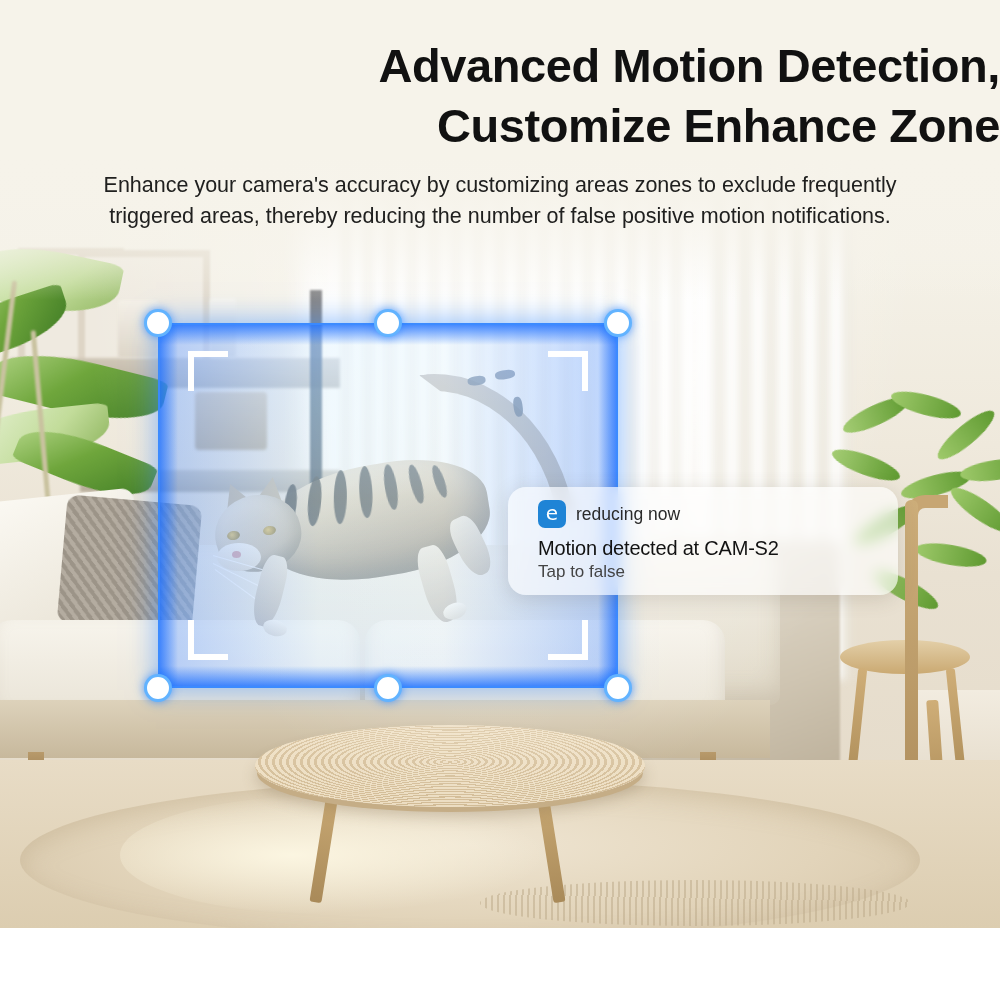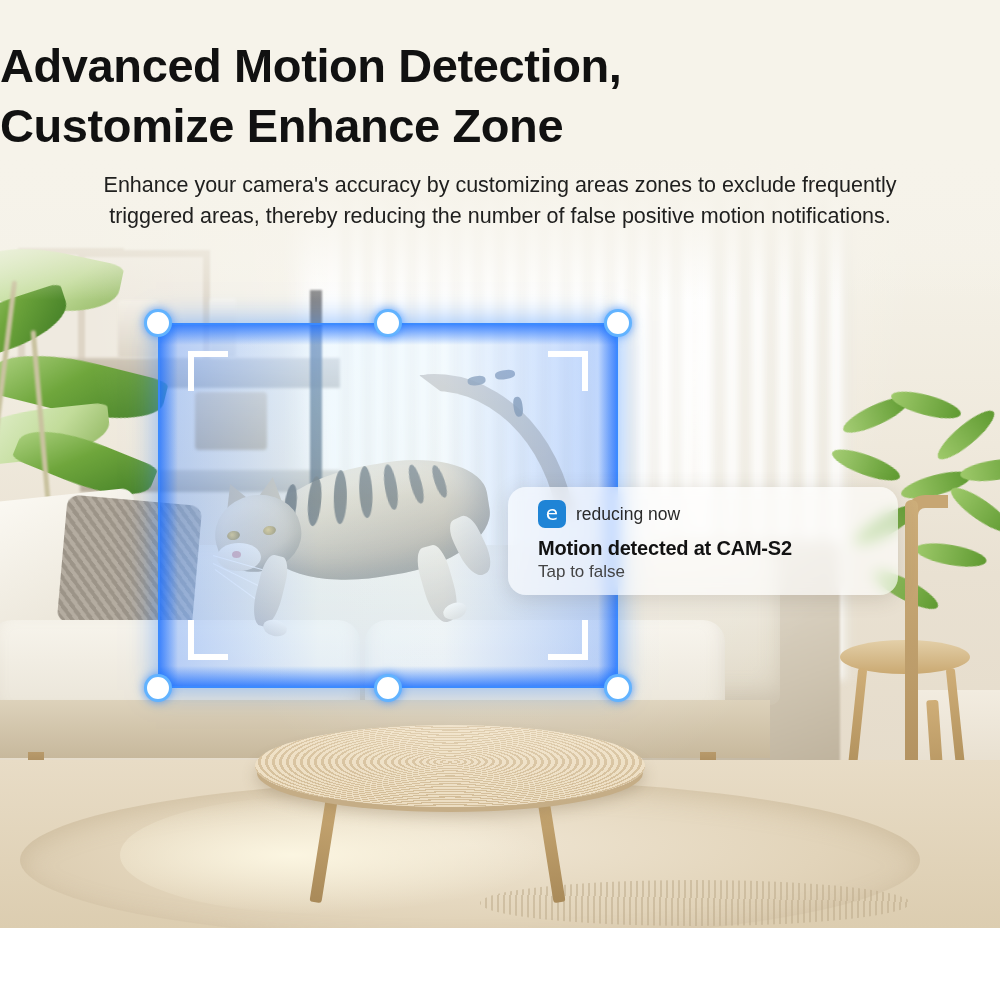--- a/index.html
+++ b/index.html
@@ -357,21 +357,21 @@
     border: 6px solid #ffffff;
   }
   .bracket.tl { left:30px;  top:28px;  border-right:none; border-bottom:none; }
   .bracket.tr { right:30px; top:28px;  border-left:none;  border-bottom:none; }
   .bracket.bl { left:30px;  bottom:28px; border-right:none; border-top:none; }
   .bracket.br { right:30px; bottom:28px; border-left:none;  border-top:none; }
 
   
   .headline {
     position:absolute; left:0; top:36px; width:1000px;
-    text-align:left;
+    text-align:right;
     font-size: 47px;
     font-weight: 700;
     line-height: 1.27;
     letter-spacing: -0.4px;
     color:#111111;
   }
   .subhead {
     position:absolute; left:60px; top:170px; width:880px;
     text-align:center;
     font-size: 21.5px;
@@ -401,21 +401,21 @@
     color:#ffffff; font-size:20px; font-weight:400; line-height:1;
     font-family:"DejaVu Sans", sans-serif;
     padding-bottom:2px;
     box-sizing:border-box;
   }
   .app-name {
     font-size:17.5px; color:#2a2a2a; font-weight:400;
   }
   .notif-title {
     position:absolute; left:30px; top:50px;
-    font-size:20px; font-weight:700; color:#121212; letter-spacing:-.2px;
+    font-size:20px; font-weight:400; color:#121212; letter-spacing:-.2px;
   }
   .notif-sub {
     position:absolute; left:30px; top:75px;
     font-size:17px; color:#444444;
   }
 
   .bottom-white {
     position:absolute; left:0; top:928px; width:1000px; height:72px;
     background:#ffffff;
   }

